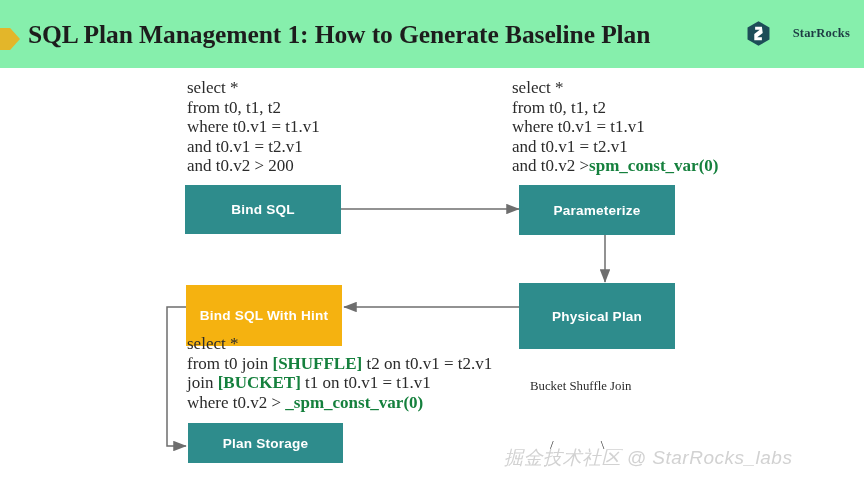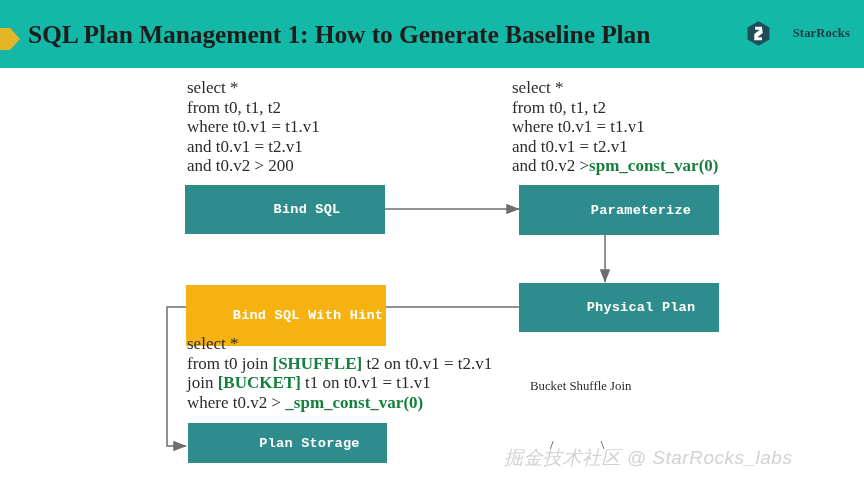--- a/index.html
+++ b/index.html
@@ -7,21 +7,21 @@
     width:864px;height:486px;
     background:#ffffff;
     font-family:"Liberation Serif", serif;
     overflow:hidden;
     position:relative;
   }
 
   
   .header{
     position:absolute;left:0;top:0;width:864px;height:68px;
-    background:#14b8a6;
+    background:#86efac;
   }
   .title-marker{
     position:absolute;left:-6px;top:28px;width:26px;height:22px;
     background:#E3B62A;
     clip-path:polygon(0% 0%, 62% 0%, 100% 50%, 62% 100%, 0% 100%);
   }
   .page-title{
     position:absolute;left:28px;top:20px;
     font-size:25.5px;font-weight:bold;color:#1d1d1d;
     letter-spacing:-0.1px;white-space:nowrap;
@@ -47,23 +47,23 @@
     font-family:"Liberation Serif", serif;
     font-size:17px;color:#2b2b2b;line-height:19.6px;
     white-space:nowrap;
   }
   .sql .hl{color:#15803d;font-weight:bold;}
 
   
   .node{
     position:absolute;
     display:flex;align-items:center;justify-content:center;
-    font-family:Liberation Mono, monospace;
+    font-family:Liberation Sans, sans-serif;
     font-weight:bold;font-size:13.6px;color:#ffffff;
-    letter-spacing:.2px;text-align:center;padding-left:44px;
+    letter-spacing:.2px;text-align:center;
   }
   .node.teal{background:#2E8C8C;}
   .node.amber{background:#F5B210;}
 
   
   .tree{
     position:absolute;
     font-family:"Liberation Serif", serif;
     font-size:12.8px;color:#2b2b2b;line-height:19.6px;
     white-space:pre;
@@ -128,21 +128,21 @@
   </div>
 
   <div class="node teal" style="left:185px;top:117px;width:156px;height:49px;">
     <span>Bind SQL</span>
   </div>
 
   <div class="node teal" style="left:519px;top:117px;width:156px;height:50px;">
     <span>Parameterize</span>
   </div>
 
-  <div class="node teal" style="left:519px;top:215px;width:156px;height:49px;">
+  <div class="node teal" style="left:519px;top:215px;width:156px;height:66px;">
     <span>Physical Plan</span>
   </div>
 
   <div class="node amber" style="left:186px;top:217px;width:156px;height:61px;">
     <span>Bind SQL With Hint</span>
   </div>
 
   <div class="sql" style="left:187px;top:266px;">
     <div>select *</div>
     <div><span>from t0 join </span><span class="hl">[SHUFFLE]</span><span> t2  on t0.v1 = t2.v1</span></div>

